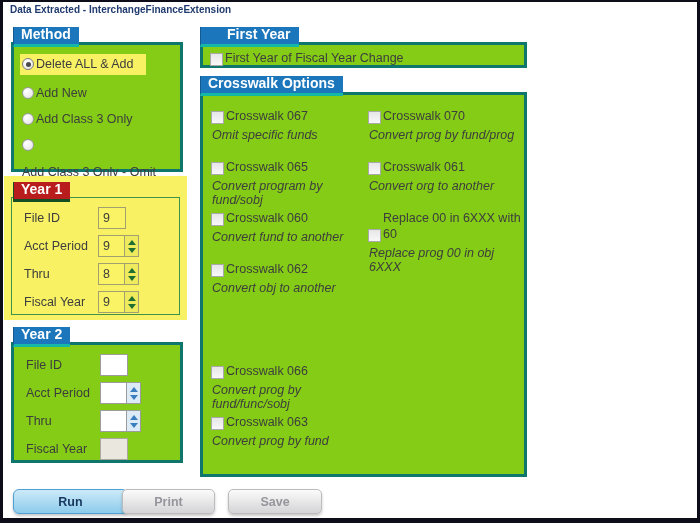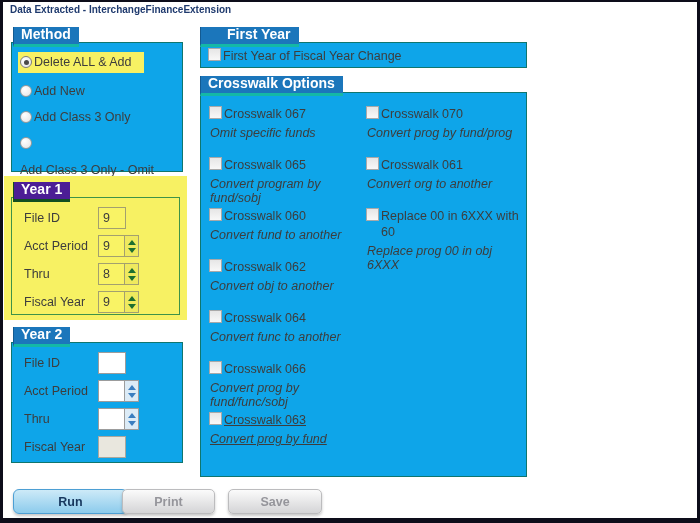--- a/index.html
+++ b/index.html
@@ -13,23 +13,23 @@
     content:""; position:absolute; inset:0; pointer-events:none;
     border:2px solid #0d0d1a; border-bottom-width:5px; border-left-width:3px; border-right-width:3px;
   }
   .title { position:absolute; left:10px; top:4px; font-size:10px; font-weight:bold; color:#1f3a6e; }
 
   .tab {
     position:absolute; height:20px; line-height:15px; padding:0 8px 1px 7px;
     background:#1b76bb; color:#ffffff; font-size:14px; font-weight:600;
     border-left:1px solid #135a91; border-bottom:3px solid #14b8a6; z-index:2;
   }
-  .tab.green { background:#4c1d95; border-color:#124e21; }
-
-  .box { position:absolute; background:#0ea5e9; border:1px solid #0f766e; }
+  .tab.green { background:#b91c1c; border-color:#124e21; }
+
+  .box { position:absolute; background:#84cc16; border:3px solid #0f766e; }
   .box.green { background:transparent; border:1px solid #3e9348; }
 
   .hl-wrap { position:absolute; background:#f7f163; }
 
   
   .radio-row { display:flex; align-items:flex-start; margin-bottom:10px; padding-left:2px; line-height:16px; flex-wrap:wrap; }
   .radio-row.hl { background:#f7f163; width:fit-content; padding:2px 12px 3px 2px; margin-left:0; }
   .radio {
     width:12px; height:12px; border-radius:50%; border:1px solid #9a9a9a; flex:0 0 12px;
     background:radial-gradient(circle at 35% 30%, #ffffff, #e3e3e3); margin:2px 2px 0 0;
@@ -60,21 +60,21 @@
   .y1 .spin .btns { background:#efe95e; border-left-color:#a3a06f; }
   .y1 .arr-up { border-bottom-color:#1d6f30; }
   .y1 .arr-dn { border-top-color:#1d6f30; }
   .tinput.disabled { background:#e9e7de; border-color:#aaa79d; }
 
   
   .checkbox {
     width:13px; height:13px; flex:0 0 13px; border:1px solid #a9a9a9;
     background:linear-gradient(180deg,#e6e6e6,#f8f8f8); margin-right:2px;
   }
-  .cb-row { display:flex; align-items:flex-start; line-height:16px; }
+  .cb-row { display:flex; align-items:flex-end; line-height:16px; }
 
   
   .cw-grid { display:grid; grid-template-columns:157px auto; grid-auto-rows:51px; padding:13px 0 0 8px; }
   .cw-desc { font-style:italic; margin-top:4px; margin-left:1px; }
 
   
   .btn {
     position:absolute; height:25px; border-radius:5px; font-size:12.5px; font-weight:bold;
     display:flex; align-items:center; justify-content:center;
     box-shadow:0 2px 3px rgba(0,0,0,0.22); cursor:pointer;
@@ -238,37 +238,30 @@
       </div>
 
       <div style="grid-column:1; grid-row:4;">
         <div class="cb-row">
           <span class="checkbox"></span>
           <span>Crosswalk 062</span>
         </div>
         <div class="cw-desc">Convert obj to another</div>
       </div>
 
-      <div style="grid-column:1; grid-row:5;">
-        <div class="cb-row">
-          <span class="checkbox"></span>
-          <span>Crosswalk 064</span>
-        </div>
-        <div class="cw-desc">Convert func to another</div>
-      </div>
 
       <div style="grid-column:1; grid-row:6;">
         <div class="cb-row">
           <span class="checkbox"></span>
           <span>Crosswalk 066</span>
         </div>
         <div class="cw-desc">Convert prog by fund/func/sobj</div>
       </div>
 
-      <div style="grid-column:1; grid-row:7;text-decoration:underline;">
+      <div style="grid-column:1; grid-row:7;">
         <div class="cb-row">
           <span class="checkbox"></span>
           <span>Crosswalk 063</span>
         </div>
         <div class="cw-desc">Convert prog by fund</div>
       </div>
 
     </div>
   </div>
 

